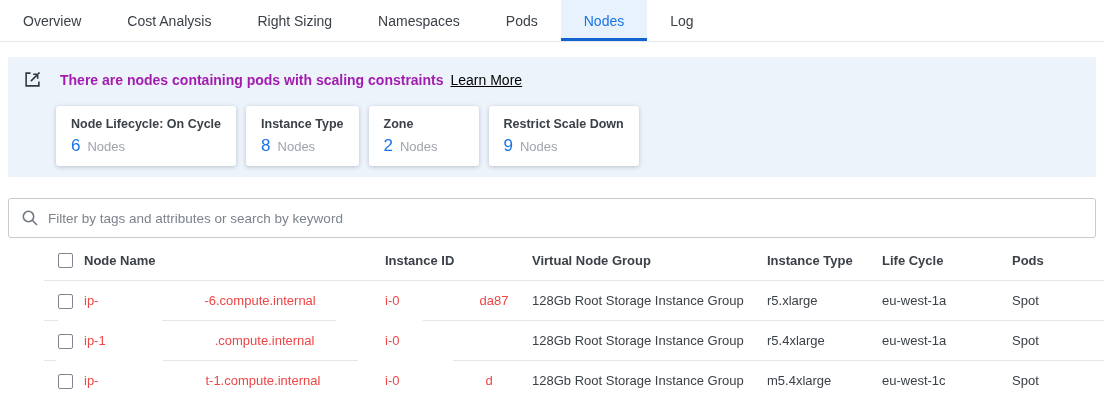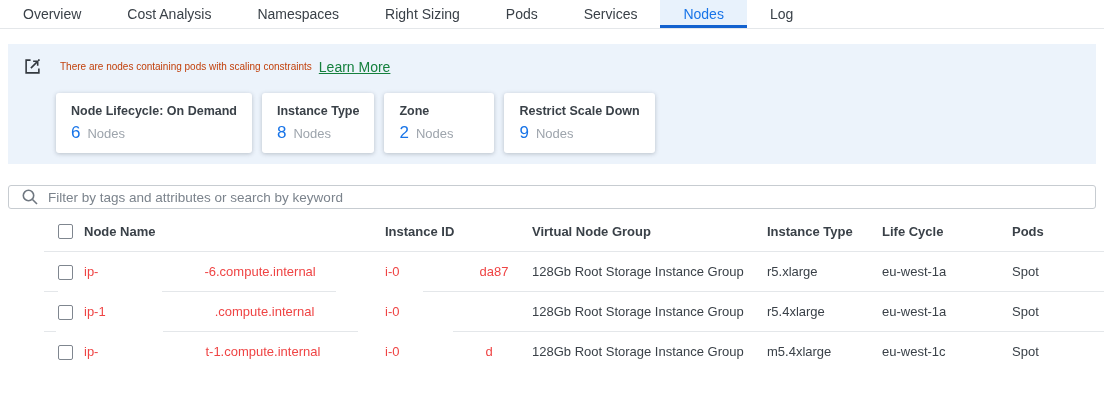--- a/index.html
+++ b/index.html
@@ -1,43 +1,43 @@
 <!DOCTYPE html>
 <html><head>
 <meta charset="utf-8">
 <style>
   * { box-sizing: border-box; margin: 0; padding: 0; }
   html,body { width: 1104px; height: 404px; overflow: hidden; background: #fff;
     font-family: "Liberation Sans", sans-serif; color: #3a4148; }
 
   
-  .tabbar { display: flex; height: 29px; border-bottom: 1px solid #e4e7ea; }
+  .tabbar { display: flex; height: 42px; border-bottom: 1px solid #e4e7ea; }
   .tab { display: flex; align-items: center; padding: 0 23px; font-size: 14px;
     color: #3a4148; cursor: pointer; white-space: nowrap; }
   .tab.active { color: #1874e8; background: #e8f2fc;
     box-shadow: inset 0 -3px 0 #1262cf; }
 
   
   .banner { margin: 15px 8px 0 8px; height: 120px; background: #ecf3fb;
     padding: 14px 16px 0 16px; }
   .banner-head { display: flex; align-items: center; }
   .banner-icon { width: 17px; height: 17px; flex: 0 0 17px; }
-  .banner-msg { margin-left: 19px; font-size: 10px; font-weight: normal; color: #c2410c; }
-  .banner-link { margin-left: 7px; font-size: 14px; color: #15803d;
+  .banner-msg { margin-left: 19px; font-size: 14px; font-weight: bold; color: #a21caf; }
+  .banner-link { margin-left: 7px; font-size: 14px; color: #000000;
     text-decoration: underline; cursor: pointer; }
   .cards { display: flex; gap: 10px; margin: 18px 0 0 32px; }
   .card { background: #fff; border-radius: 3px; padding: 11px 15px 12px 15px;
     min-width: 110px; height: 60px; box-shadow: 0 1px 4px rgba(50,60,75,.28); }
   .card-title { font-size: 12.5px; font-weight: bold; color: #3a4148; white-space: nowrap; }
   .card-line { margin-top: 5px; display: flex; align-items: baseline; }
   .card-count { font-size: 17px; color: #1874e8; }
   .card-unit { margin-left: 7px; font-size: 13px; color: #9da4ac; }
 
   
-  .searchbox { margin: 21px 8px 0 8px; height: 24px; border: 1px solid #c7ccd1;
+  .searchbox { margin: 21px 8px 0 8px; height: 40px; border: 1px solid #c7ccd1;
     border-radius: 3px; display: flex; align-items: center; padding: 0 12px; background:#fff; }
   .search-icon { width: 18px; height: 18px; flex: 0 0 18px; }
   .searchbox input { border: none; outline: none; flex: 1; margin-left: 9px;
     font-size: 13.5px; font-family: "Liberation Sans", sans-serif; color: #3a4148; }
   .searchbox input::placeholder { color: #7b838c; opacity: 1; }
 
   
   .table { position: relative; margin-top: 2px; }
   .trow { display: grid; height: 40px; align-items: center;
     grid-template-columns: 40px 293px 155px 235px 115px 130px 92px 1fr;
@@ -53,42 +53,41 @@
   .gap { display: inline-block; height: 1px; }
   .patch { position: absolute; height: 5px; background: #fff; }
 
 </style>
 </head>
 <body>
 
 <div class="tabbar">
   <div class="tab">Overview</div>
   <div class="tab">Cost Analysis</div>
+  <div class="tab">Right Sizing</div>
   <div class="tab">Namespaces</div>
-  <div class="tab">Right Sizing</div>
   <div class="tab">Pods</div>
-  <div class="tab">Services</div>
   <div class="tab active">Nodes</div>
   <div class="tab">Log</div>
 </div>
 
 <div class="banner">
   <div class="banner-head">
     <svg class="banner-icon" viewBox="0 0 16 16" fill="none" stroke="#33393f" stroke-width="1.5">
       <path d="M6.2 2 H2 V14 H14 V9.8"></path>
       <path d="M13.2 2 H14 V2.8"></path>
       <path d="M6.5 9.5 L12.6 3.4"></path>
       <path d="M8.6 3.1 H12.9 V7.4"></path>
     </svg>
     <span class="banner-msg">There are nodes containing pods with scaling constraints</span>
     <span class="banner-link">Learn More</span>
   </div>
   <div class="cards">
     <div class="card">
-      <div class="card-title">Node Lifecycle: On Demand</div>
+      <div class="card-title">Node Lifecycle: On Cycle</div>
       <div class="card-line">
         <span class="card-count">6</span>
         <span class="card-unit">Nodes</span>
       </div>
     </div>
     <div class="card">
       <div class="card-title">Instance Type</div>
       <div class="card-line">
         <span class="card-count">8</span>
         <span class="card-unit">Nodes</span>

